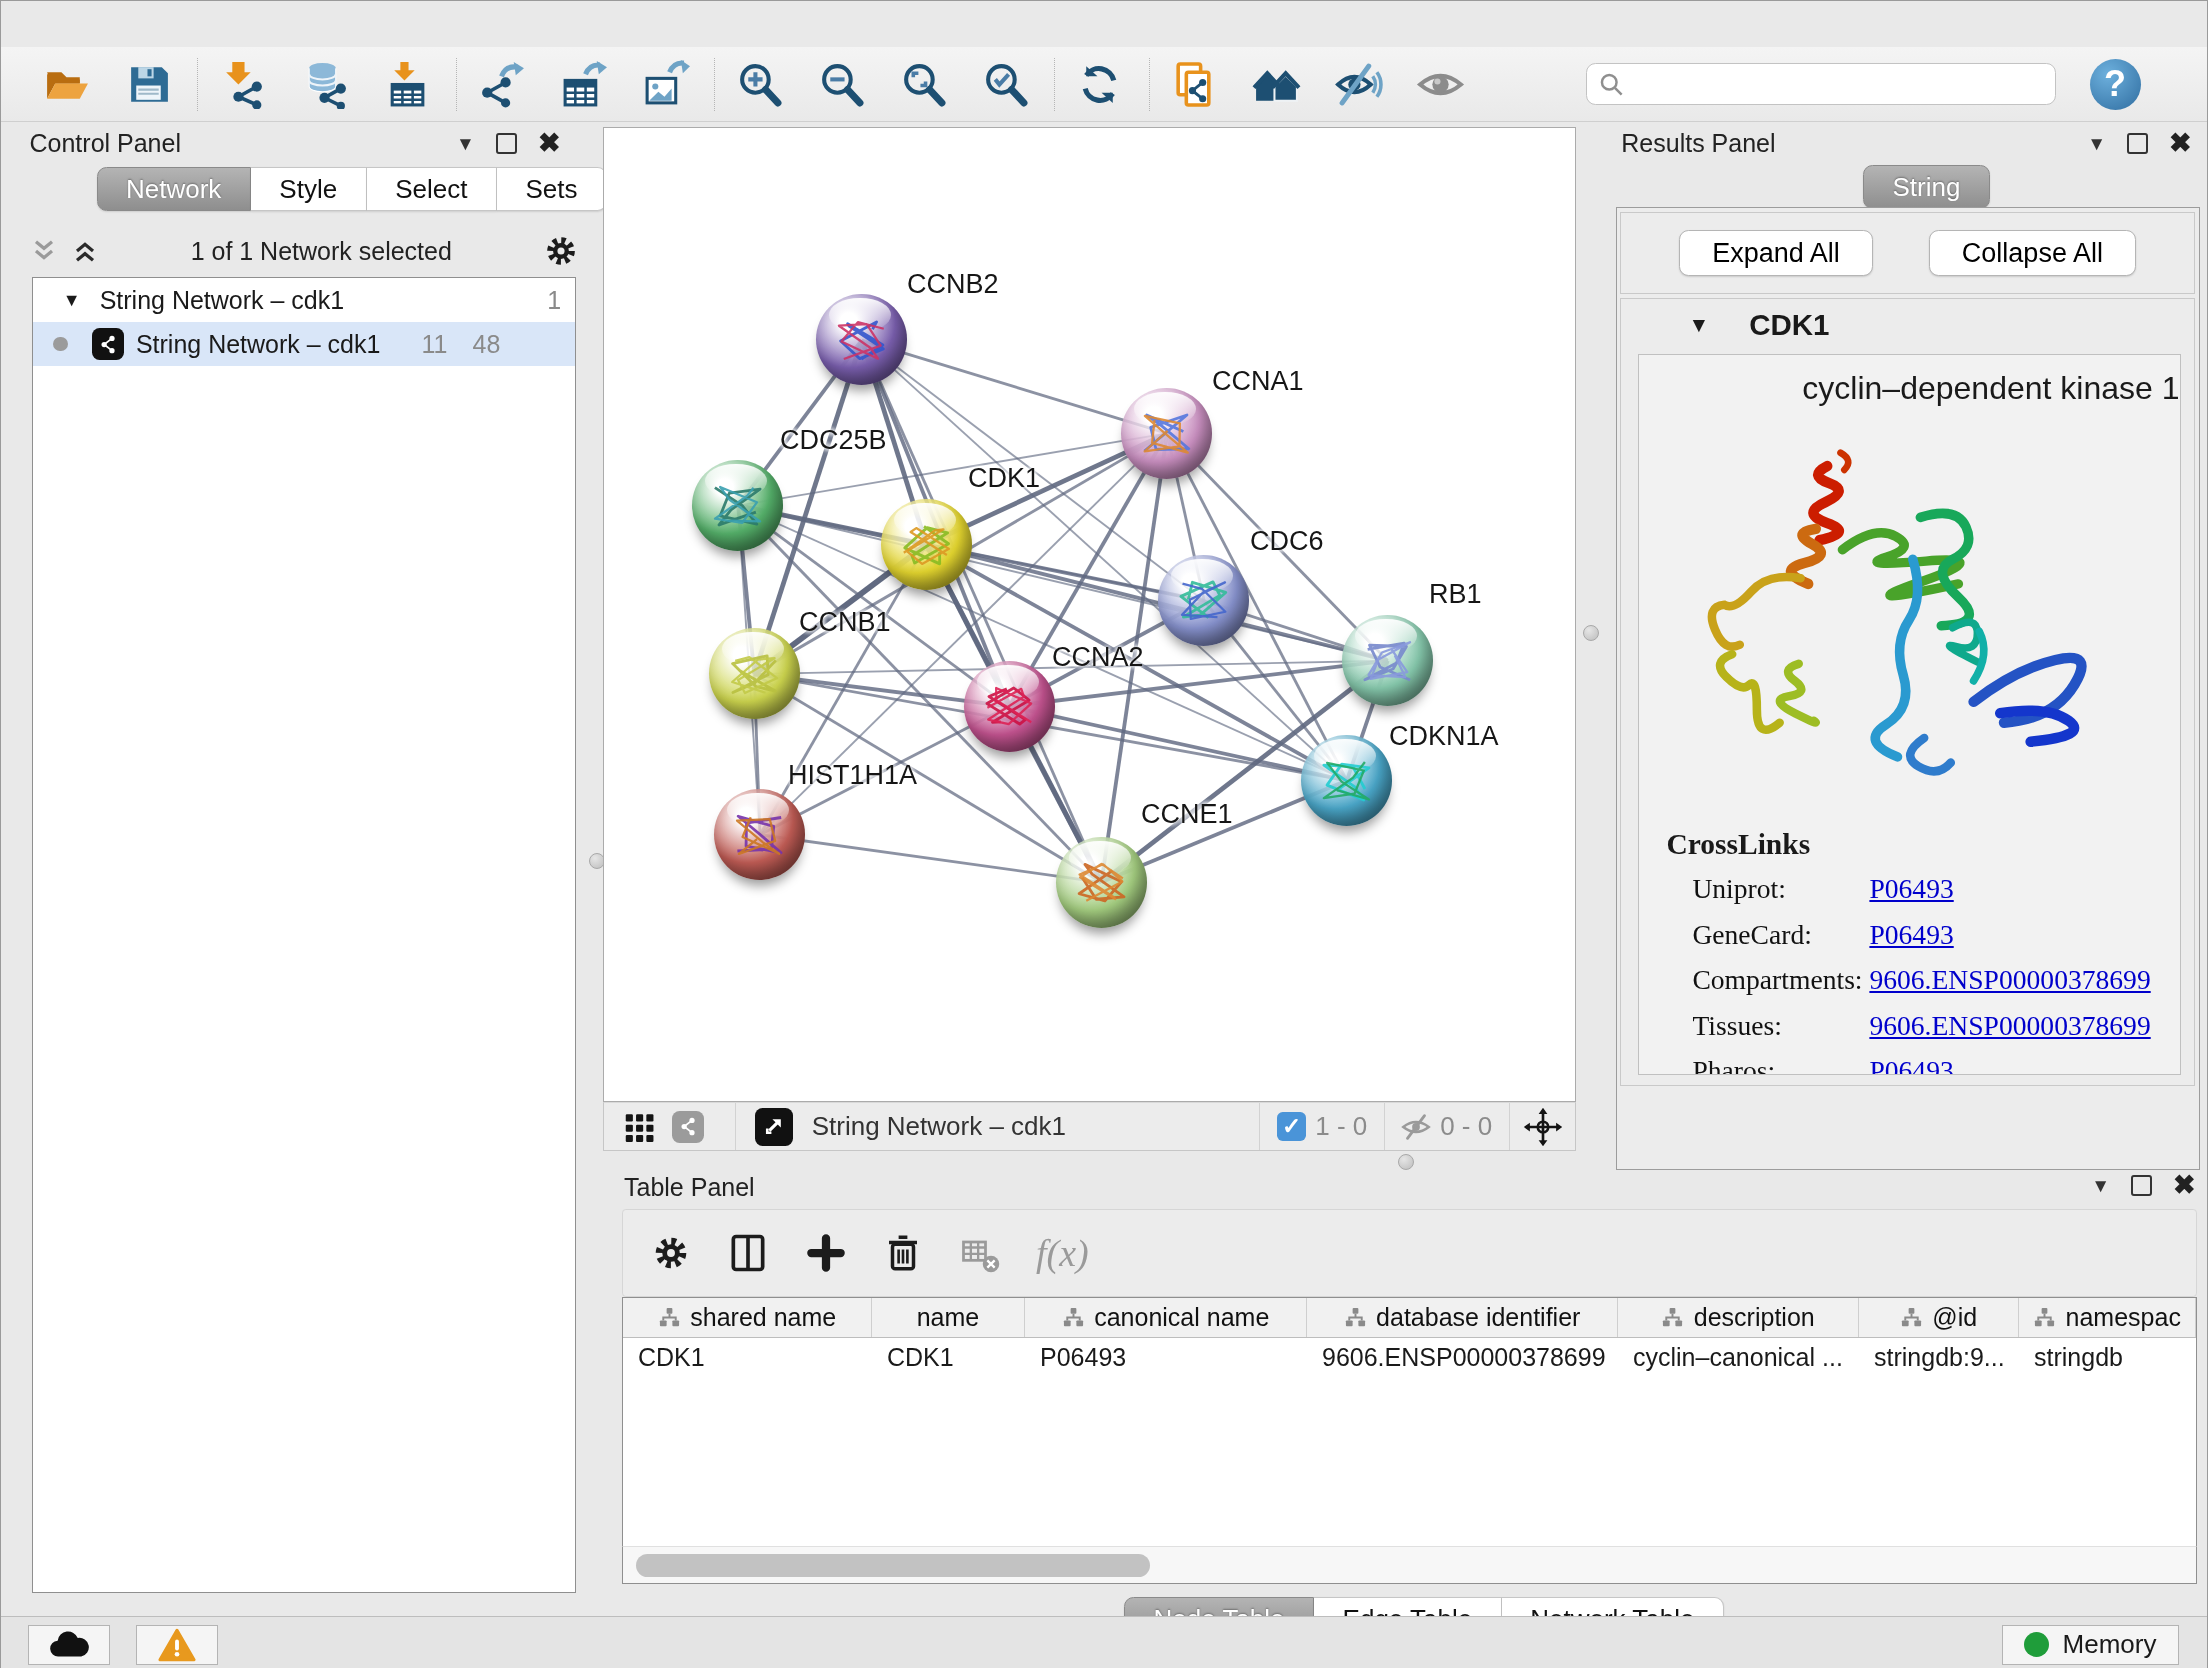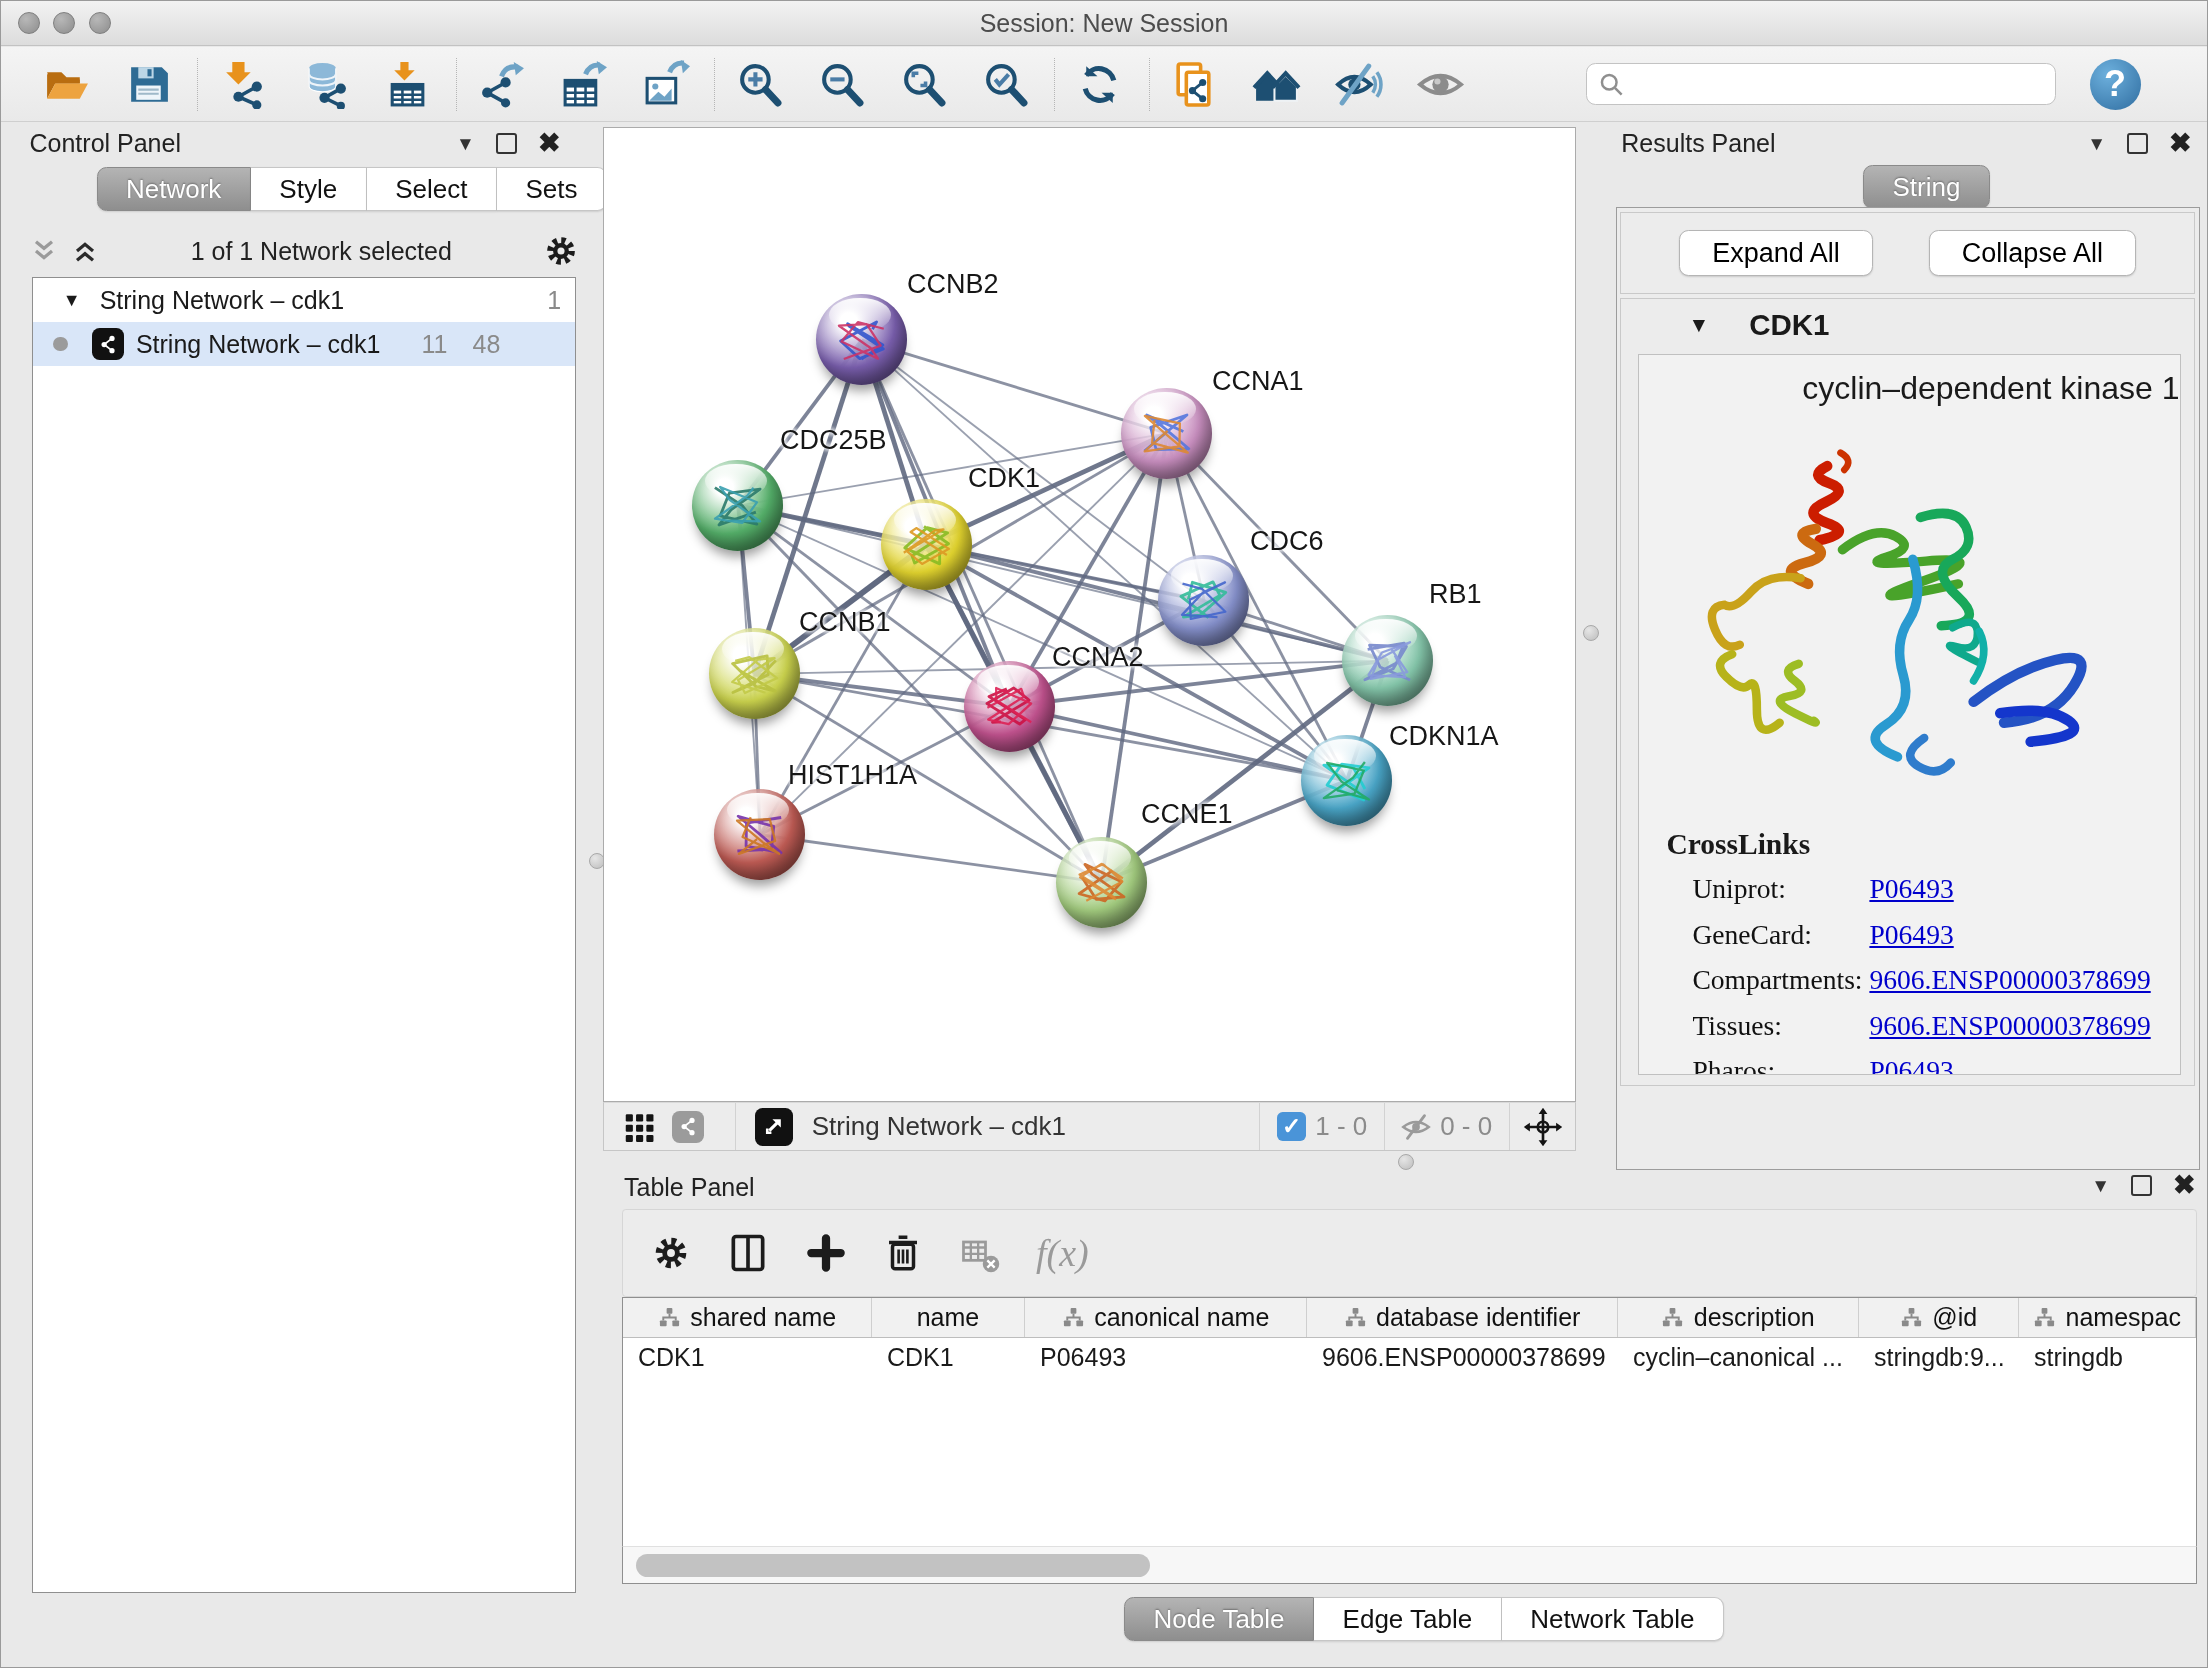--- a/index.html
+++ b/index.html
@@ -137,28 +137,20 @@
   .mem-btn { position:absolute; right:28.5px; top:7.6px; height:40px; background:#f5f5f5;
     border:1.9px solid #b4b4b4; display:flex; align-items:center; gap:13.3px;
     padding:0 21px; font-size:26px; }
   .mem-dot { width:25px; height:25px; border-radius:50%; background:#1f9d3a; }
 </style>
 </head>
 <body>
 
 <div class="app">
 
-  <div class="titlebar">
-    <div class="traffic">
-      <span></span>
-      <span></span>
-      <span></span>
-    </div>
-    <div class="win-title">Session: New Session</div>
-  </div>
 
   <div class="toolbar">
     <div class="tbtn">
       <svg viewBox="0 0 48 48">
           <path d="M5 12h14l5 5h13v6H9z" fill="#b96d10"></path>
           <path d="M5 38V14h13l5 5h14v4H13L5 38z" fill="#b96d10"></path>
           <path d="M5 38l8-15h32l-8 15z" fill="#eda33f"></path>
         </svg>
     </div>
     <div class="tbtn">
@@ -759,15 +751,33 @@
     <div class="tbl-scroll">
       <div class="thumb"></div>
     </div>
     <div class="seg tp-tabs">
       <div class="tab active">Node Table</div>
       <div class="tab">Edge Table</div>
       <div class="tab">Network Table</div>
     </div>
   </div>
 
+  <div class="statusbar">
+    <div class="sb-btn" style="left:27px;">
+      <svg width="42" height="32" viewBox="0 0 48 34">
+          <path d="M12 30a9 9 0 0 1-1-18A12 12 0 0 1 34 9a8 8 0 0 1 4 21z" fill="#111"></path>
+        </svg>
+    </div>
+    <div class="sb-btn" style="left:135px;">
+      <svg width="38" height="34" viewBox="0 0 48 44">
+          <path d="M24 3L46 41H2z" fill="#e8991e" stroke="#e8991e" stroke-width="4" stroke-linejoin="round"></path>
+          <rect x="21.5" y="15" width="5" height="14" rx="2.5" fill="#fff"></rect>
+          <circle cx="24" cy="34" r="3" fill="#fff"></circle>
+        </svg>
+    </div>
+    <div class="mem-btn">
+      <span class="mem-dot"></span>
+      <span>Memory</span>
+    </div>
+  </div>
 
 </div>
 
 
 </body></html>

